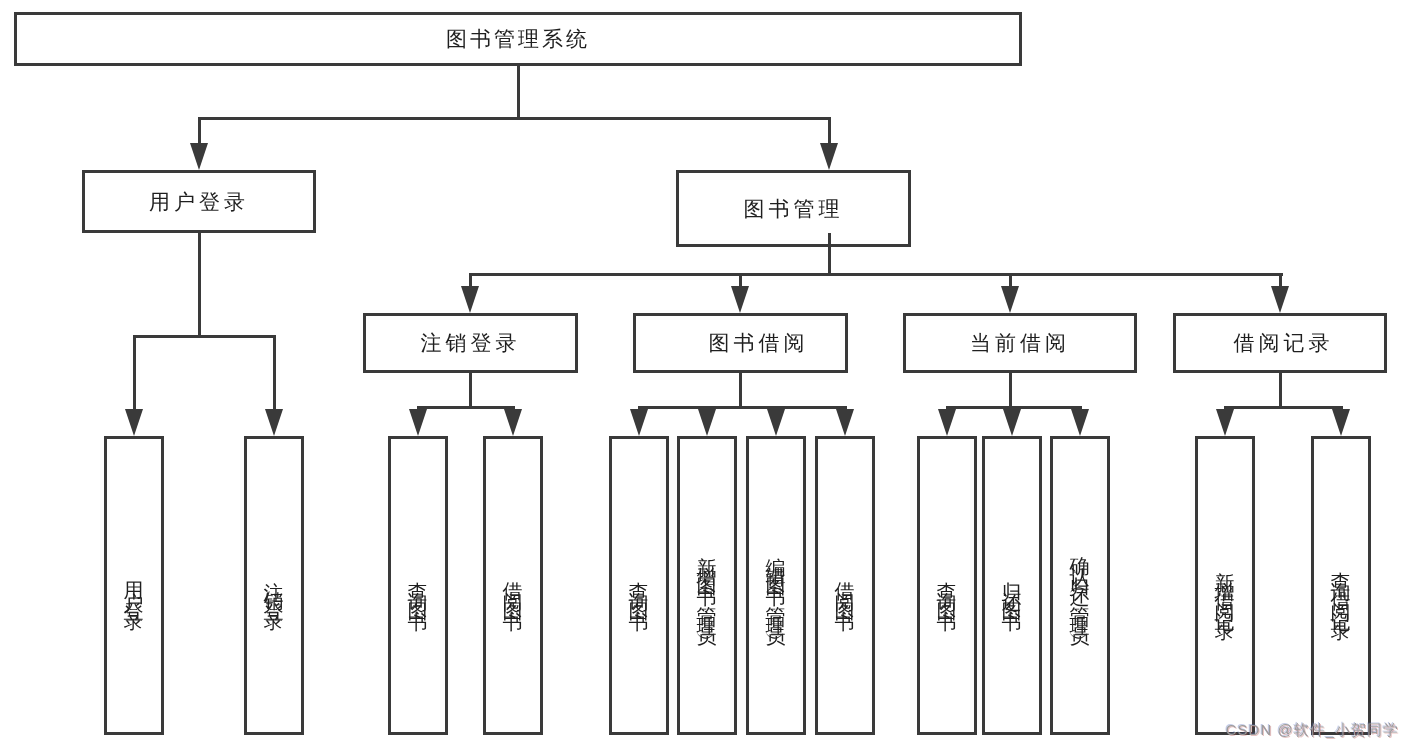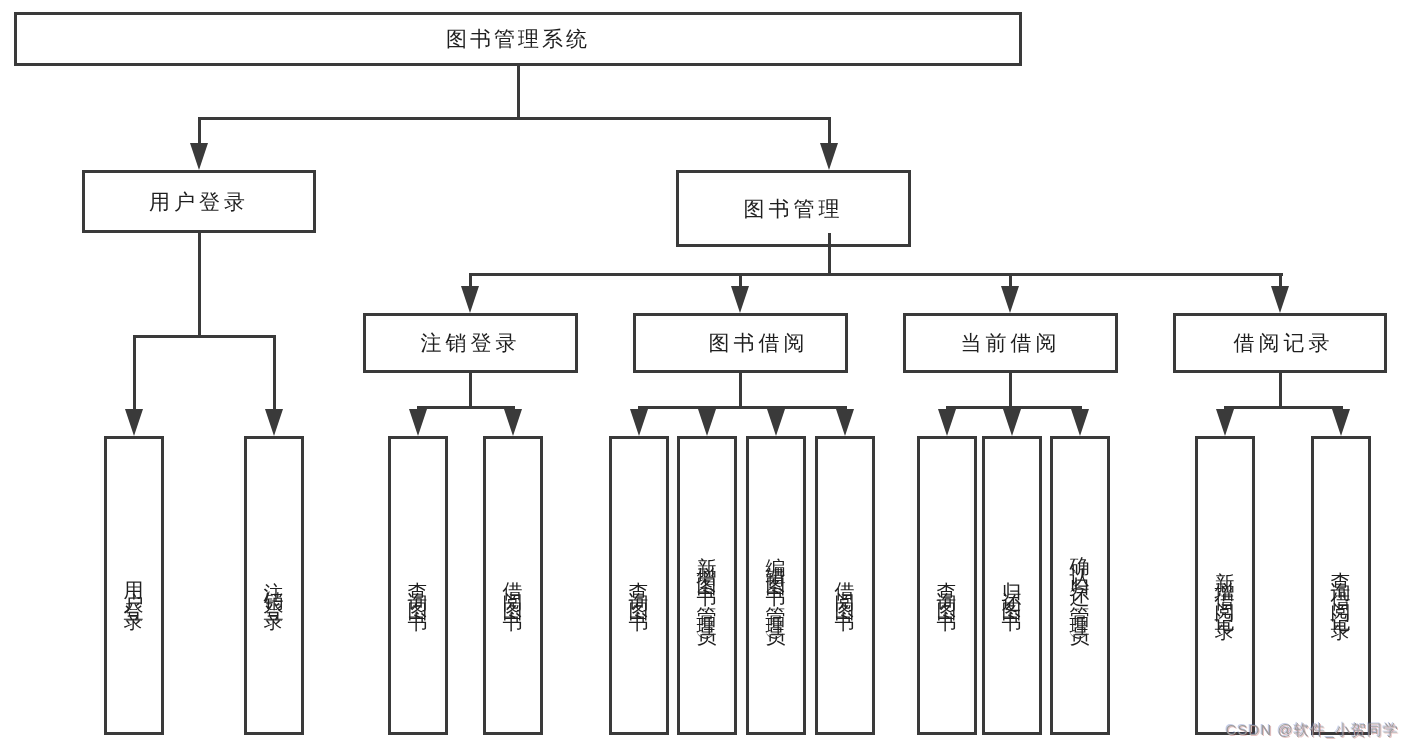--- a/index.html
+++ b/index.html
@@ -68,21 +68,21 @@
   <div class="box" style="left:676px;top:170px;width:235px;height:77px;text-align:right;">
     <span class="hlabel">图书管理</span>
   </div>
 
   <div class="box" style="left:363px;top:313px;width:215px;height:60px;">
     <span class="hlabel">注销登录</span>
   </div>
   <div class="box" style="left:633px;top:313px;width:215px;height:60px;padding-left:36px;">
     <span class="hlabel">图书借阅</span>
   </div>
-  <div class="box" style="left:903px;top:313px;width:215px;height:60px;text-align:center;">
+  <div class="box" style="left:903px;top:313px;width:234px;height:60px;text-align:center;">
     <span class="hlabel">当前借阅</span>
   </div>
   <div class="box" style="left:1173px;top:313px;width:214px;height:60px;padding-left:7px;">
     <span class="hlabel">借阅记录</span>
   </div>
 
   <div class="box leaf" style="left:104px;">
     <span class="vlabel">用户登录</span>
   </div>
   <div class="box leaf" style="left:244px;">

